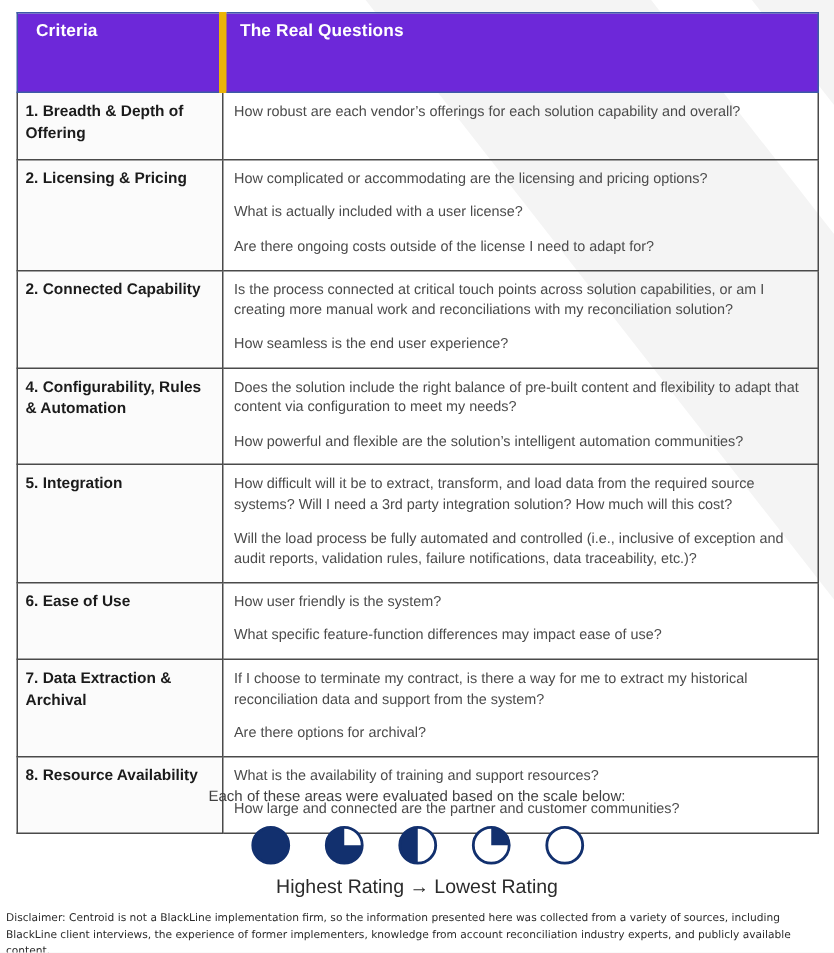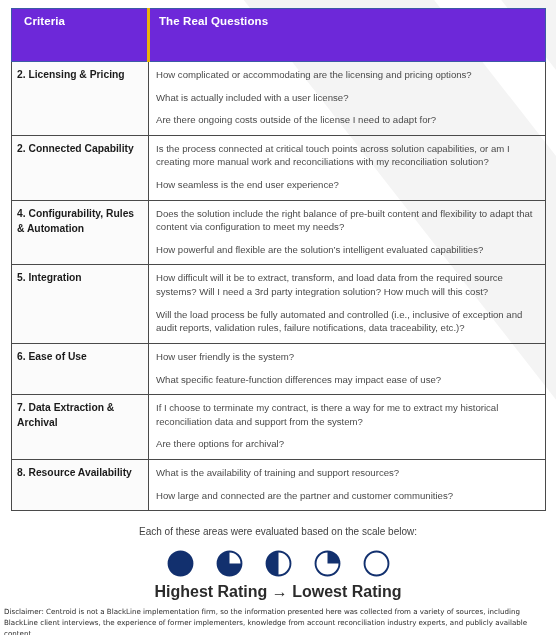--- a/index.html
+++ b/index.html
@@ -62,21 +62,21 @@
     font-weight: bold;
     text-align: left;
     padding: 6px 0 14px 12px;
     height: 32px;
     vertical-align: top;
     border: 1px solid #3c5aa6;
     letter-spacing: 0.1px;
   }
   thead th.th-q {
     padding-left: 9px;
-    border-left: 3px solid #eab308;
+    border-left: 5px solid #eab308;
   }
 
   tbody td {
     border: 1px solid #4a4a4a;
     vertical-align: top;
     background: transparent;
   }
   tbody td.crit {
     font-size: 10.3px;
     font-weight: bold;
@@ -125,22 +125,22 @@
     height: 29px;
     display: block;
   }
 
   .scale-legend {
     position: absolute;
     left: 0;
     right: 0;
     top: 583px;
     text-align: center;
-    font-size: 16px;
-    font-weight: bold;
+    font-size: 13px;
+    font-weight: normal;
     color: #2b2b2b;
   }
 
   
   .disclaimer {
     position: absolute;
     left: 4px;
     right: 6px;
     top: 606px;
     font-size: 7.1px;
@@ -169,39 +169,45 @@
         <col class="c-q">
       </colgroup>
       <thead>
         <tr>
           <th class="th-crit">Criteria</th>
           <th class="th-q">The Real Questions</th>
         </tr>
       </thead>
       <tbody id="table-body">
           <tr>
+            <td class="crit">1. Breadth &amp; Depth of Offering</td>
+            <td class="ques">
+              <p>How robust are each vendor’s offerings for each solution capability and overall?</p>
+            </td>
+          </tr>
+          <tr>
             <td class="crit">2. Licensing &amp; Pricing</td>
             <td class="ques">
               <p>How complicated or accommodating are the licensing and pricing options?</p>
               <p>What is actually included with a user license?</p>
               <p>Are there ongoing costs outside of the license I need to adapt for?</p>
             </td>
           </tr>
           <tr>
             <td class="crit">2. Connected Capability</td>
             <td class="ques">
               <p>Is the process connected at critical touch points across solution capabilities, or am I creating more manual work and reconciliations with my reconciliation solution?</p>
               <p>How seamless is the end user experience?</p>
             </td>
           </tr>
           <tr>
             <td class="crit">4. Configurability, Rules &amp; Automation</td>
             <td class="ques">
               <p>Does the solution include the right balance of pre-built content and flexibility to adapt that content via configuration to meet my needs?</p>
-              <p>How powerful and flexible are the solution’s intelligent evaluated capabilities?</p>
+              <p>How powerful and flexible are the solution’s intelligent automation communities?</p>
             </td>
           </tr>
           <tr>
             <td class="crit">5. Integration</td>
             <td class="ques">
               <p>How difficult will it be to extract, transform, and load data from the required source systems? Will I need a 3rd party integration solution? How much will this cost?</p>
               <p>Will the load process be fully automated and controlled (i.e., inclusive of exception and audit reports, validation rules, failure notifications, data traceability, etc.)?</p>
             </td>
           </tr>
           <tr>

